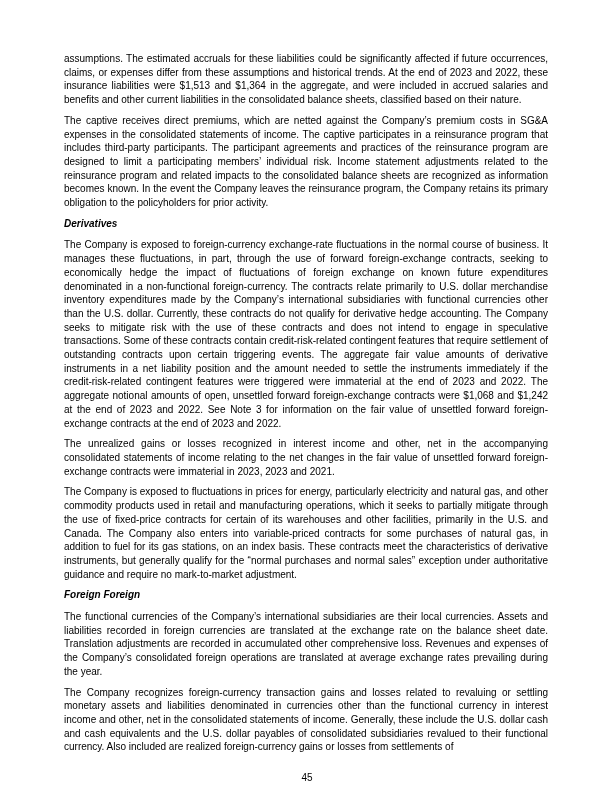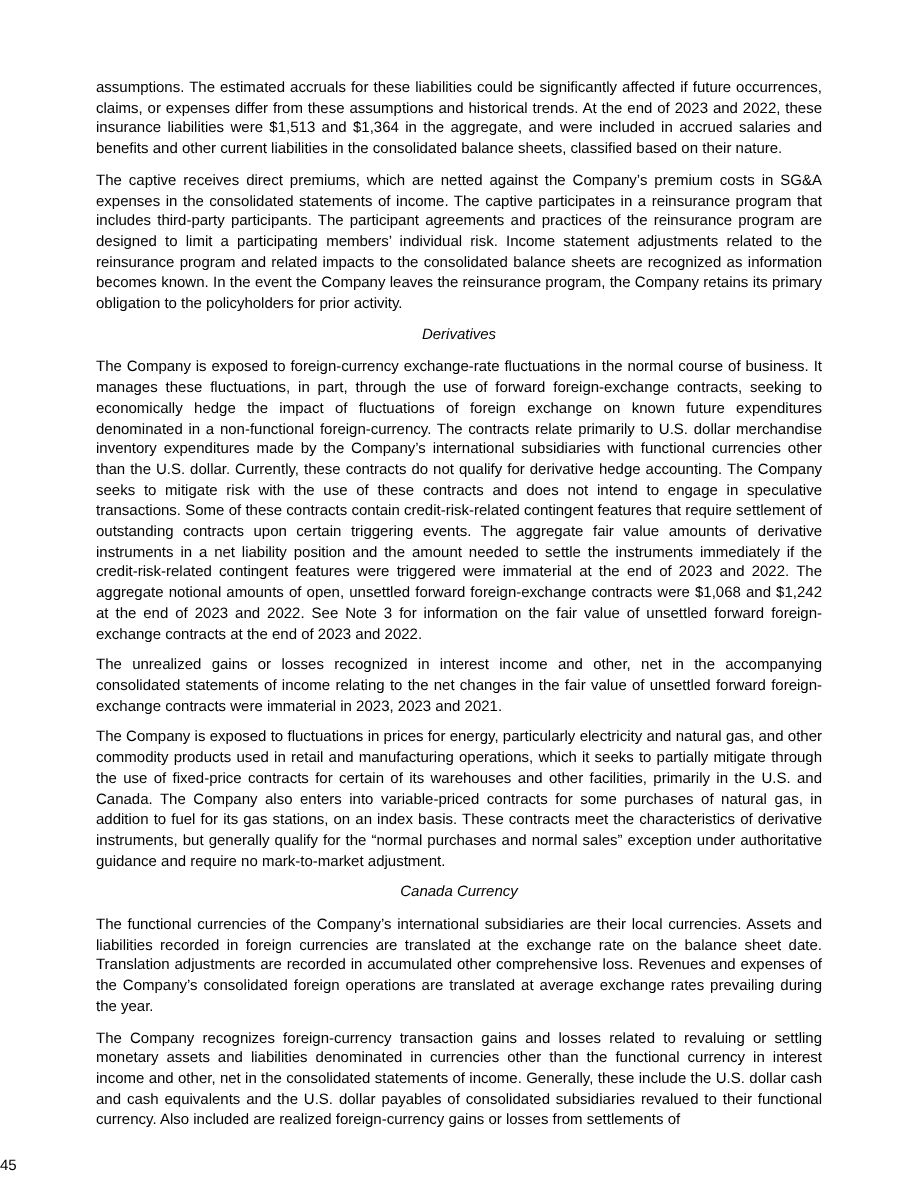--- a/index.html
+++ b/index.html
@@ -38,43 +38,44 @@
     color: #000000;
   }
   .para:last-child {
     margin-bottom: 0;
   }
   .heading {
     margin: 1px 0 8px 0;
     font-size: 10px;
     line-height: 13.7px;
     font-style: italic;
-    text-align: center;
+    text-align: left;
     color: #000000;
+    font-weight: bold;
   }
   .page-number {
     position: absolute;
     left: 0;
     top: 771px;
     width: 614px;
-    text-align: left;
+    text-align: center;
     font-size: 10px;
     line-height: 13.7px;
     color: #000000;
   }
 </style>
 </head>
 <body>
 
 <div class="page">
   <div class="content">
     <p class="para">assumptions. The estimated accruals for these liabilities could be significantly affected if future occurrences, claims, or expenses differ from these assumptions and historical trends. At the end of 2023 and 2022, these insurance liabilities were $1,513 and $1,364 in the aggregate, and were included in accrued salaries and benefits and other current liabilities in the consolidated balance sheets, classified based on their nature.</p>
     <p class="para">The captive receives direct premiums, which are netted against the Company’s premium costs in SG&amp;A expenses in the consolidated statements of income. The captive participates in a reinsurance program that includes third-party participants. The participant agreements and practices of the reinsurance program are designed to limit a participating members’ individual risk. Income statement adjustments related to the reinsurance program and related impacts to the consolidated balance sheets are recognized as information becomes known. In the event the Company leaves the reinsurance program, the Company retains its primary obligation to the policyholders for prior activity.</p>
     <p class="heading">Derivatives</p>
     <p class="para">The Company is exposed to foreign-currency exchange-rate fluctuations in the normal course of business. It manages these fluctuations, in part, through the use of forward foreign-exchange contracts, seeking to economically hedge the impact of fluctuations of foreign exchange on known future expenditures denominated in a non-functional foreign-currency. The contracts relate primarily to U.S. dollar merchandise inventory expenditures made by the Company’s international subsidiaries with functional currencies other than the U.S. dollar. Currently, these contracts do not qualify for derivative hedge accounting. The Company seeks to mitigate risk with the use of these contracts and does not intend to engage in speculative transactions. Some of these contracts contain credit-risk-related contingent features that require settlement of outstanding contracts upon certain triggering events. The aggregate fair value amounts of derivative instruments in a net liability position and the amount needed to settle the instruments immediately if the credit-risk-related contingent features were triggered were immaterial at the end of 2023 and 2022. The aggregate notional amounts of open, unsettled forward foreign-exchange contracts were $1,068 and $1,242 at the end of 2023 and 2022. See Note 3 for information on the fair value of unsettled forward foreign-exchange contracts at the end of 2023 and 2022.</p>
     <p class="para">The unrealized gains or losses recognized in interest income and other, net in the accompanying consolidated statements of income relating to the net changes in the fair value of unsettled forward foreign-exchange contracts were immaterial in 2023, 2023 and 2021.</p>
     <p class="para">The Company is exposed to fluctuations in prices for energy, particularly electricity and natural gas, and other commodity products used in retail and manufacturing operations, which it seeks to partially mitigate through the use of fixed-price contracts for certain of its warehouses and other facilities, primarily in the U.S. and Canada. The Company also enters into variable-priced contracts for some purchases of natural gas, in addition to fuel for its gas stations, on an index basis. These contracts meet the characteristics of derivative instruments, but generally qualify for the “normal purchases and normal sales” exception under authoritative guidance and require no mark-to-market adjustment.</p>
-    <p class="heading">Canada Currency</p>
+    <p class="heading">Foreign Foreign</p>
     <p class="para">The functional currencies of the Company’s international subsidiaries are their local currencies. Assets and liabilities recorded in foreign currencies are translated at the exchange rate on the balance sheet date. Translation adjustments are recorded in accumulated other comprehensive loss. Revenues and expenses of the Company’s consolidated foreign operations are translated at average exchange rates prevailing during the year.</p>
     <p class="para">The Company recognizes foreign-currency transaction gains and losses related to revaluing or settling monetary assets and liabilities denominated in currencies other than the functional currency in interest income and other, net in the consolidated statements of income. Generally, these include the U.S. dollar cash and cash equivalents and the U.S. dollar payables of consolidated subsidiaries revalued to their functional currency. Also included are realized foreign-currency gains or losses from settlements of</p>
   </div>
   <div class="page-number">45</div>
 </div>
 
 </body></html>

